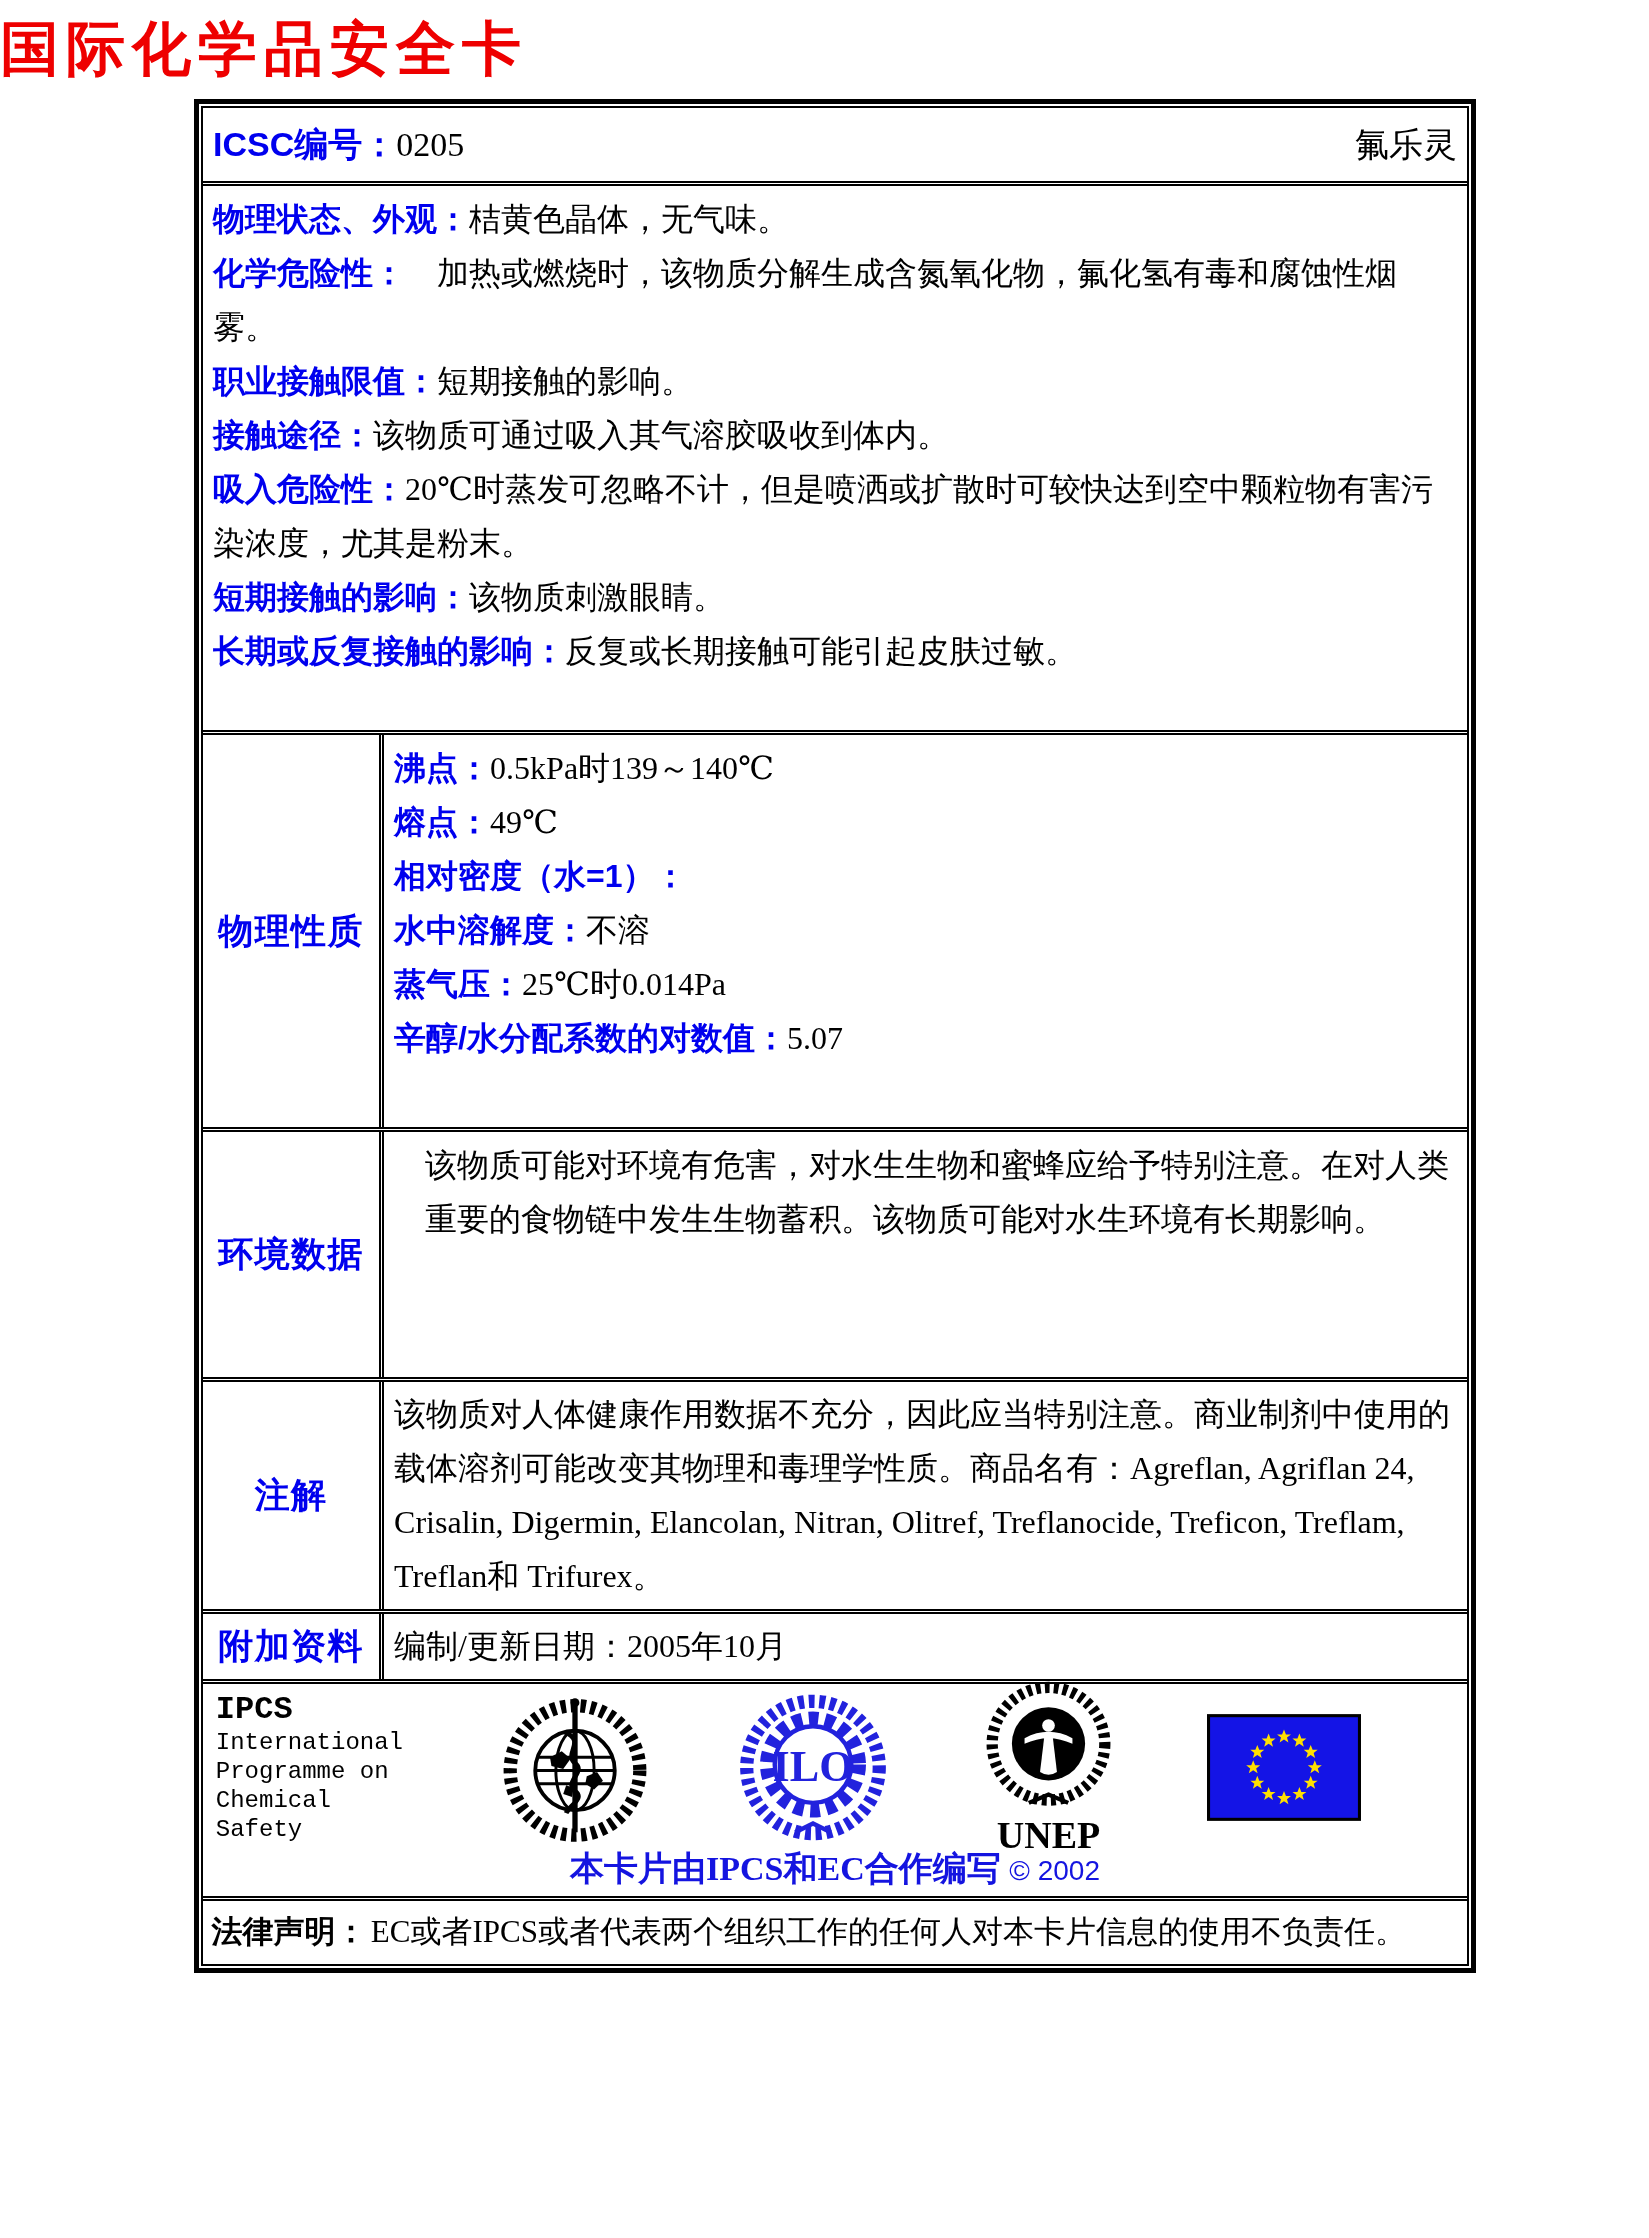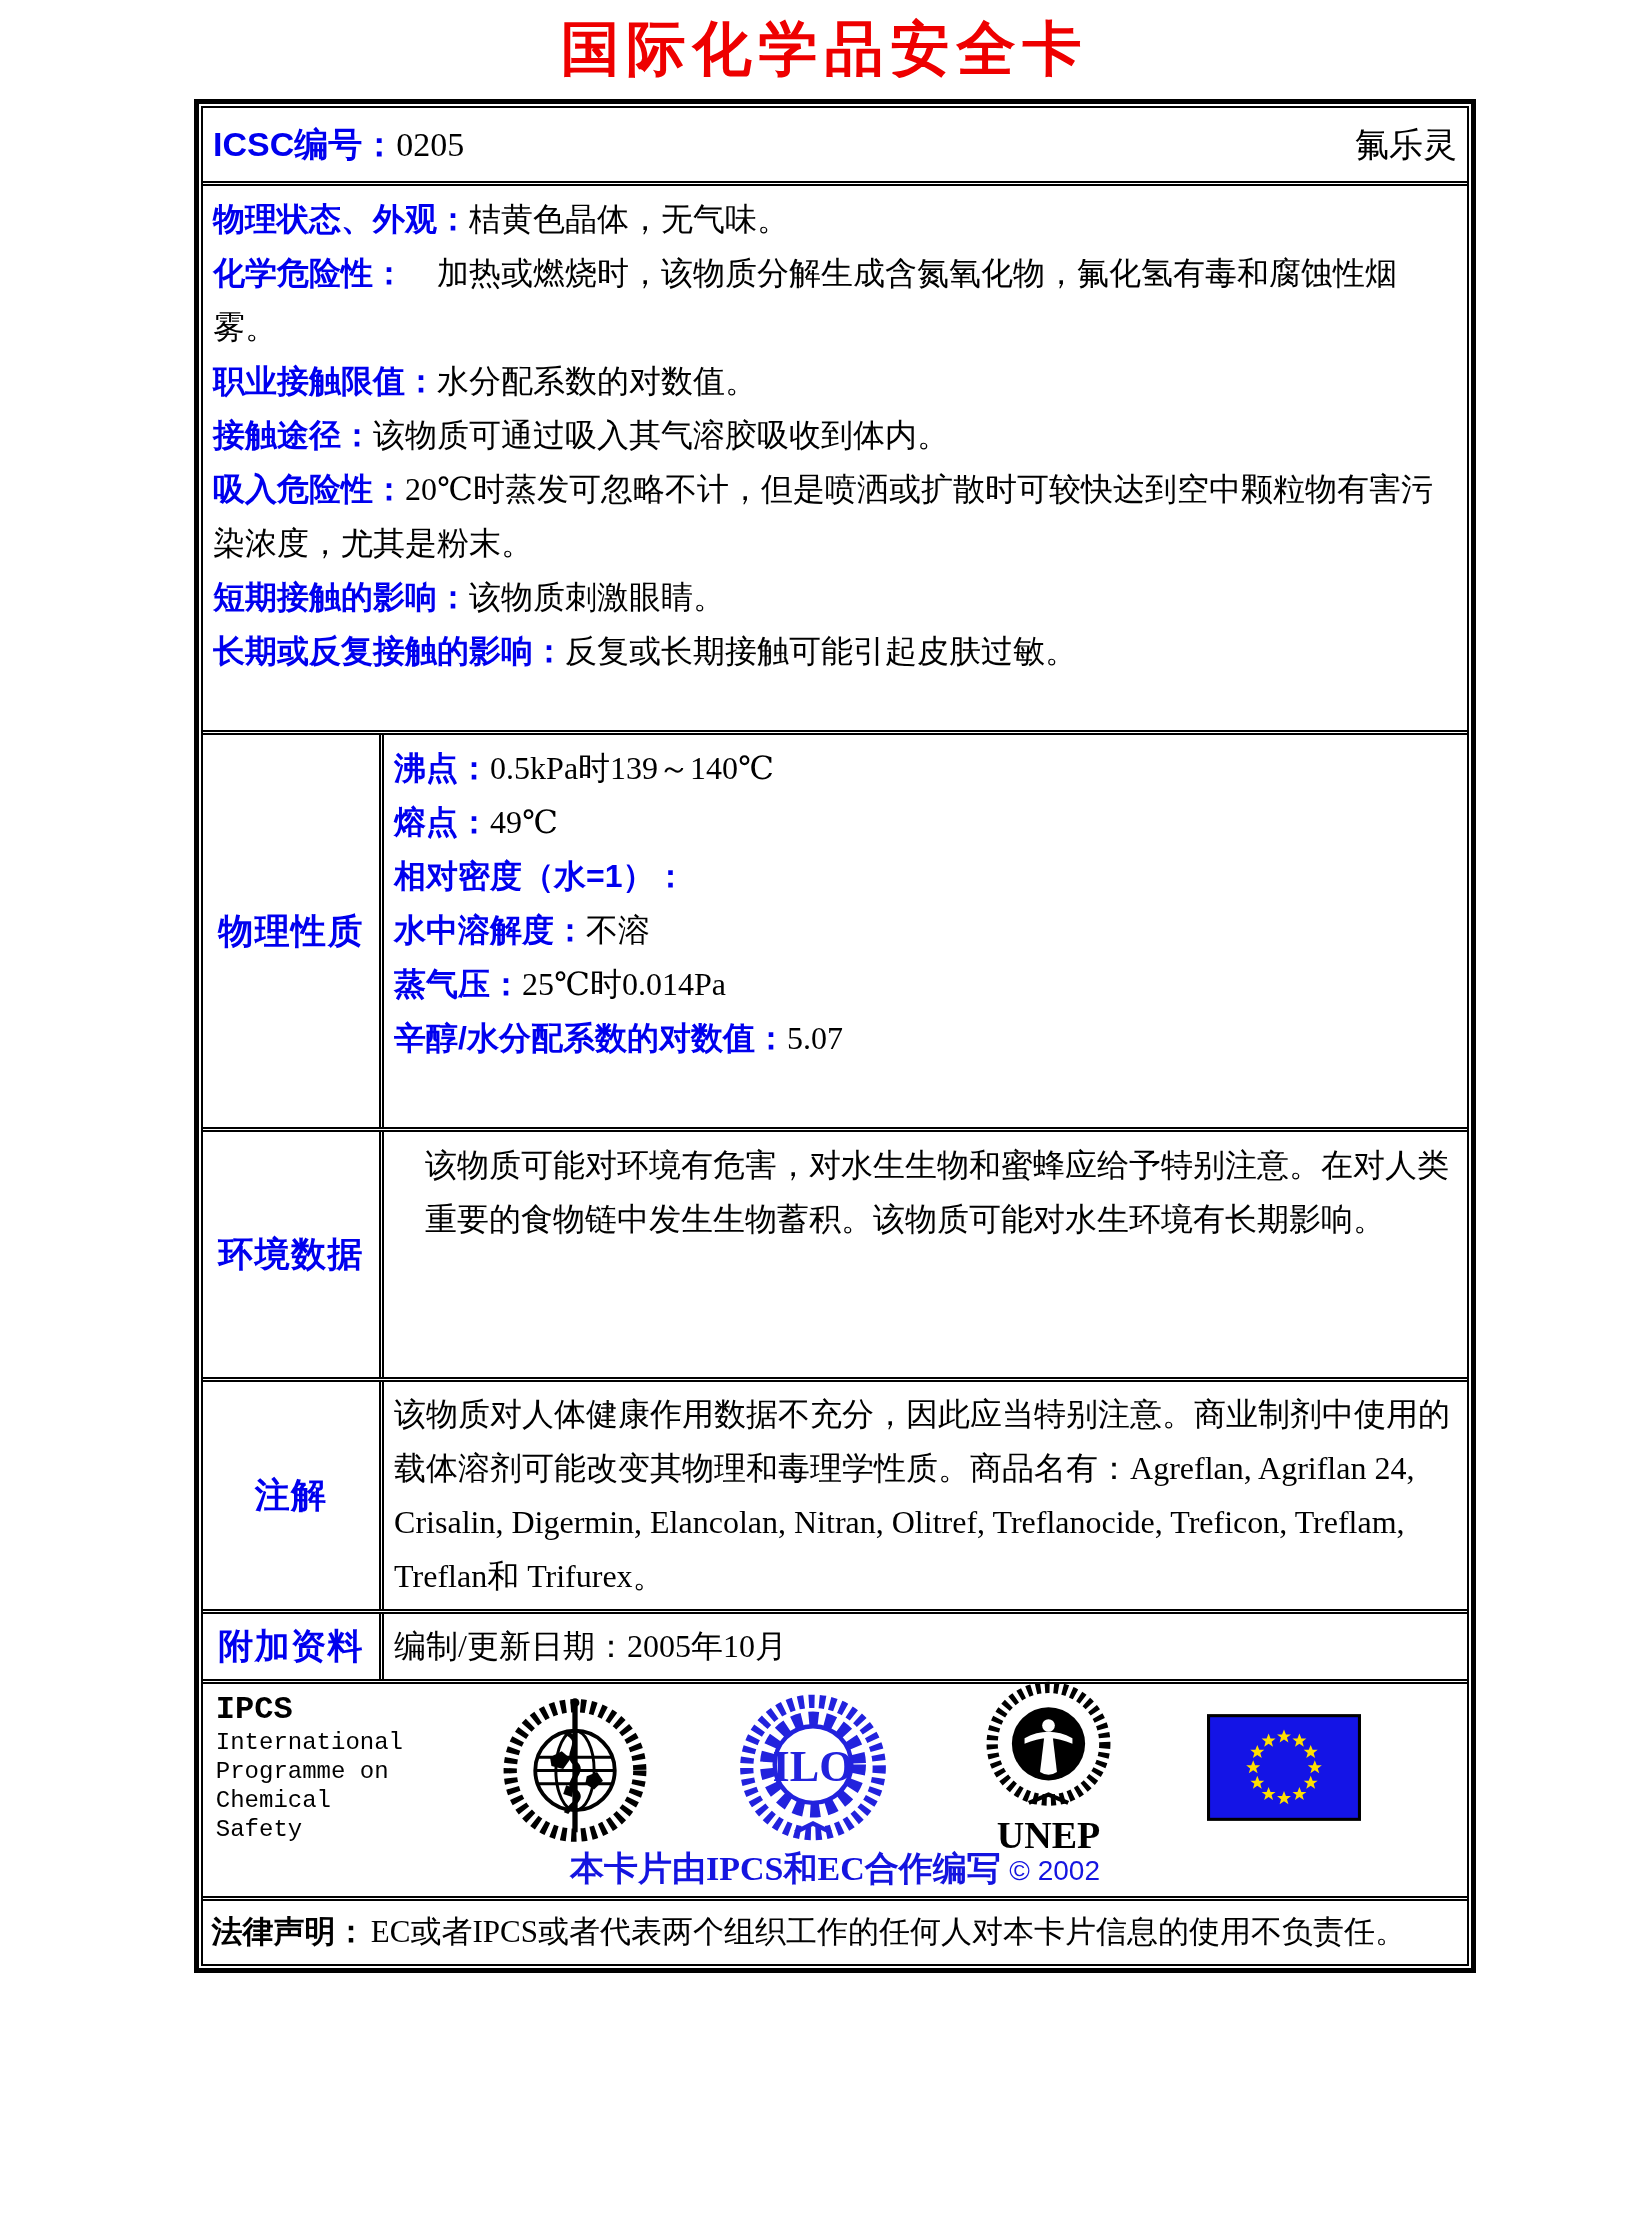--- a/index.html
+++ b/index.html
@@ -6,21 +6,20 @@
   .page {
     position:relative;
     width:1649px; height:2239px;
     background:#ffffff;
     font-family:"Liberation Serif","DejaVu Serif",serif;
     color:#000;
     overflow:hidden;
   }
   .doc-title {
     position:absolute; top:10px; left:0; width:100%;
-    text-align:center;
     font-size:59px; font-weight:bold;
     color:#ee0000;
     letter-spacing:7px;
     font-family:"Liberation Serif","DejaVu Serif",serif;
   }
   .card {
     position:absolute; top:99px; left:194px;
     width:1272px;
     border:5px solid #000;
     background:#fff;
@@ -107,21 +106,21 @@
         <span>
           <span class="blab">ICSC编号：</span><span>0205</span>
         </span>
         <span>氟乐灵</span>
       </div>
 
       <div class="body-row h-r1">
         <div class="row-content">
           <p><span class="blab">物理状态、外观：</span><span>桔黄色晶体，无气味。</span></p>
           <p><span class="blab">化学危险性：</span><span>　加热或燃烧时，该物质分解生成含氮氧化物，氟化氢有毒和腐蚀性烟雾。</span></p>
-          <p><span class="blab">职业接触限值：</span><span>水分配系数的对数值。</span></p>
+          <p><span class="blab">职业接触限值：</span><span>短期接触的影响。</span></p>
           <p><span class="blab">接触途径：</span><span>该物质可通过吸入其气溶胶吸收到体内。</span></p>
           <p><span class="blab">吸入危险性：</span><span>20℃时蒸发可忽略不计，但是喷洒或扩散时可较快达到空中颗粒物有害污染浓度，尤其是粉末。</span></p>
           <p><span class="blab">短期接触的影响：</span><span>该物质刺激眼睛。</span></p>
           <p><span class="blab">长期或反复接触的影响：</span><span>反复或长期接触可能引起皮肤过敏。</span></p>
         </div>
       </div>
 
       <div class="body-row h-r2">
         <div class="row-label">物理性质</div>
         <div class="row-content">

